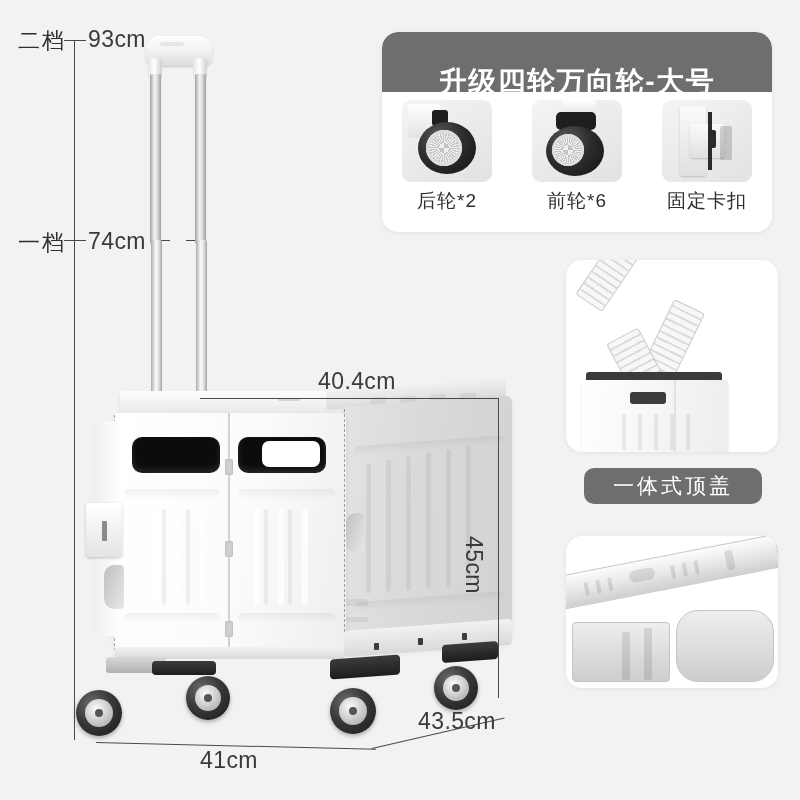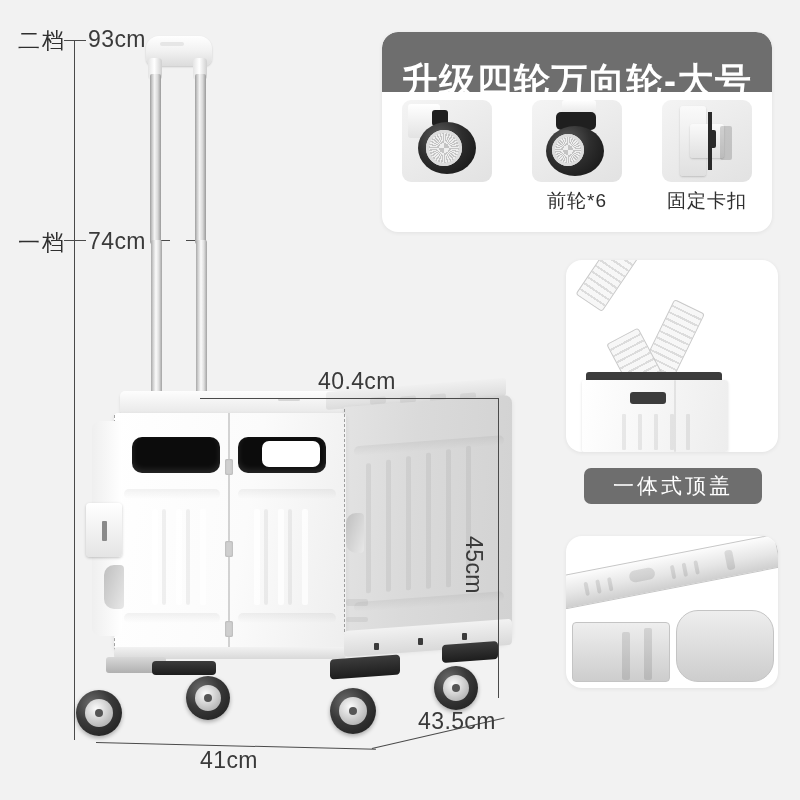--- a/index.html
+++ b/index.html
@@ -168,21 +168,21 @@
     position:absolute;left:382px;top:32px;width:390px;height:200px;
     background:#ffffff;border-radius:16px;
     box-shadow:0 1px 4px rgba(0,0,0,.07);overflow:hidden;
   }
   .hdr-bar{
     position:absolute;left:0;top:0;width:390px;height:60px;
     background:#6e6e6e;border-radius:16px 16px 0 0;
     display:flex;align-items:center;justify-content:center;
   }
   .hdr-title{
-    color:#ffffff;font-size:36px;font-weight:bold;letter-spacing:1.5px;
+    color:#ffffff;font-size:28px;font-weight:bold;letter-spacing:1.5px;
     white-space:nowrap;
     margin-top:39px;
   }
   .thumbs{
     position:absolute;left:0;top:60px;width:390px;height:140px;
     display:flex;justify-content:space-around;align-items:flex-start;
     padding-top:8px;box-sizing:border-box;
   }
   .thumb{width:104px;text-align:center;}
   .thumb-img{
@@ -382,20 +382,21 @@
     </div>
     <div class="thumbs">
 
       <div class="thumb">
         <div class="thumb-img">
           <div class="tw-body" style="left:6px;top:4px;width:32px;height:34px;"></div>
           <div class="tw-blk" style="left:30px;top:10px;width:16px;height:16px;"></div>
           <div class="tw-tyre" style="left:16px;top:22px;width:58px;height:52px;"></div>
           <div class="tw-hub" style="left:24px;top:30px;width:36px;height:36px;"></div>
         </div>
+        <div class="thumb-cap">后轮*2</div>
       </div>
 
       <div class="thumb">
         <div class="thumb-img">
           <div class="tw-body" style="left:30px;top:0px;width:34px;height:16px;"></div>
           <div class="tw-blk" style="left:24px;top:12px;width:40px;height:18px;border-radius:5px;"></div>
           <div class="tw-tyre" style="left:14px;top:26px;width:58px;height:50px;"></div>
           <div class="tw-hub" style="left:20px;top:34px;width:32px;height:32px;"></div>
         </div>
         <div class="thumb-cap">前轮*6</div>
@@ -423,21 +424,21 @@
     <div class="box-mini" style="left:16px;top:120px;width:146px;height:72px;">
       <div class="box-mini-dark" style="left:48px;top:12px;width:36px;height:12px;"></div>
       <div class="box-rib" style="left:40px;top:34px;width:4px;height:36px;"></div>
       <div class="box-rib" style="left:56px;top:34px;width:4px;height:36px;"></div>
       <div class="box-rib" style="left:72px;top:34px;width:4px;height:36px;"></div>
       <div class="box-rib" style="left:88px;top:34px;width:4px;height:36px;"></div>
       <div class="box-rib" style="left:104px;top:34px;width:4px;height:36px;"></div>
       <div class="box-rib" style="left:92px;top:0px;width:2px;height:72px;"></div>
     </div>
   </div>
-  <div class="pill" style="left:584px;top:468px;width:178px;height:36px;">一体式顶盖</div>
+  <div class="pill" style="left:584px;top:468px;width:178px;height:36px;border-radius:10px;">一体式顶盖</div>
 
   <div class="card" style="left:566px;top:536px;width:212px;height:152px;">
     <div class="bar-main" style="left:-6px;top:40px;width:220px;height:32px;transform:rotate(-11deg);transform-origin:left center;">
       <div class="bar-slot" style="left:24px;top:10px;width:4px;height:14px;"></div>
       <div class="bar-slot" style="left:36px;top:10px;width:4px;height:14px;"></div>
       <div class="bar-slot" style="left:48px;top:10px;width:4px;height:14px;"></div>
       <div class="bar-slot" style="left:70px;top:8px;width:26px;height:12px;border-radius:6px;"></div>
       <div class="bar-slot" style="left:112px;top:10px;width:4px;height:14px;"></div>
       <div class="bar-slot" style="left:124px;top:10px;width:4px;height:14px;"></div>
       <div class="bar-slot" style="left:136px;top:10px;width:4px;height:14px;"></div>

